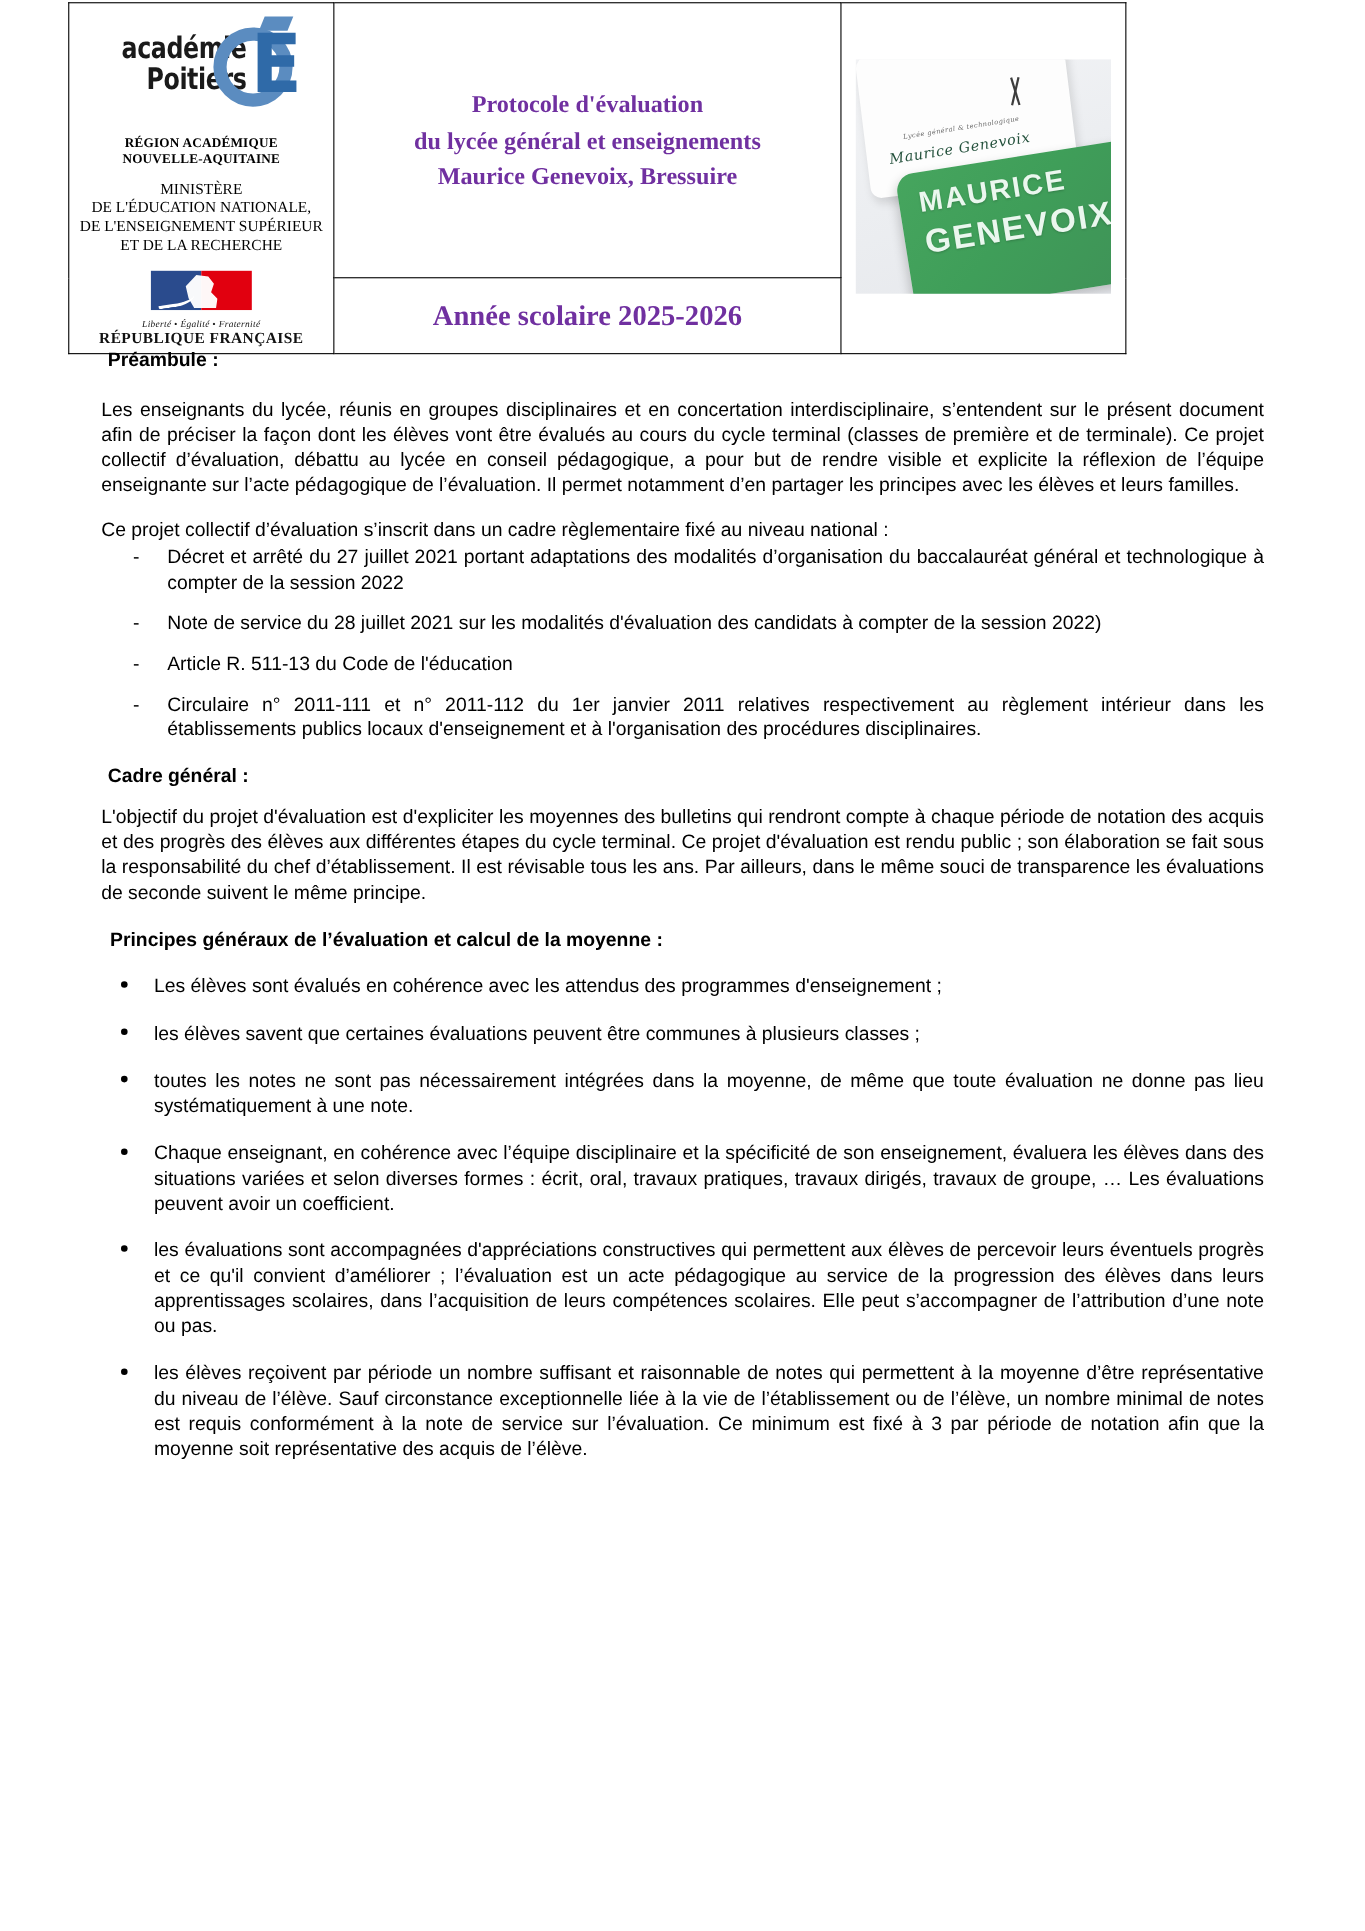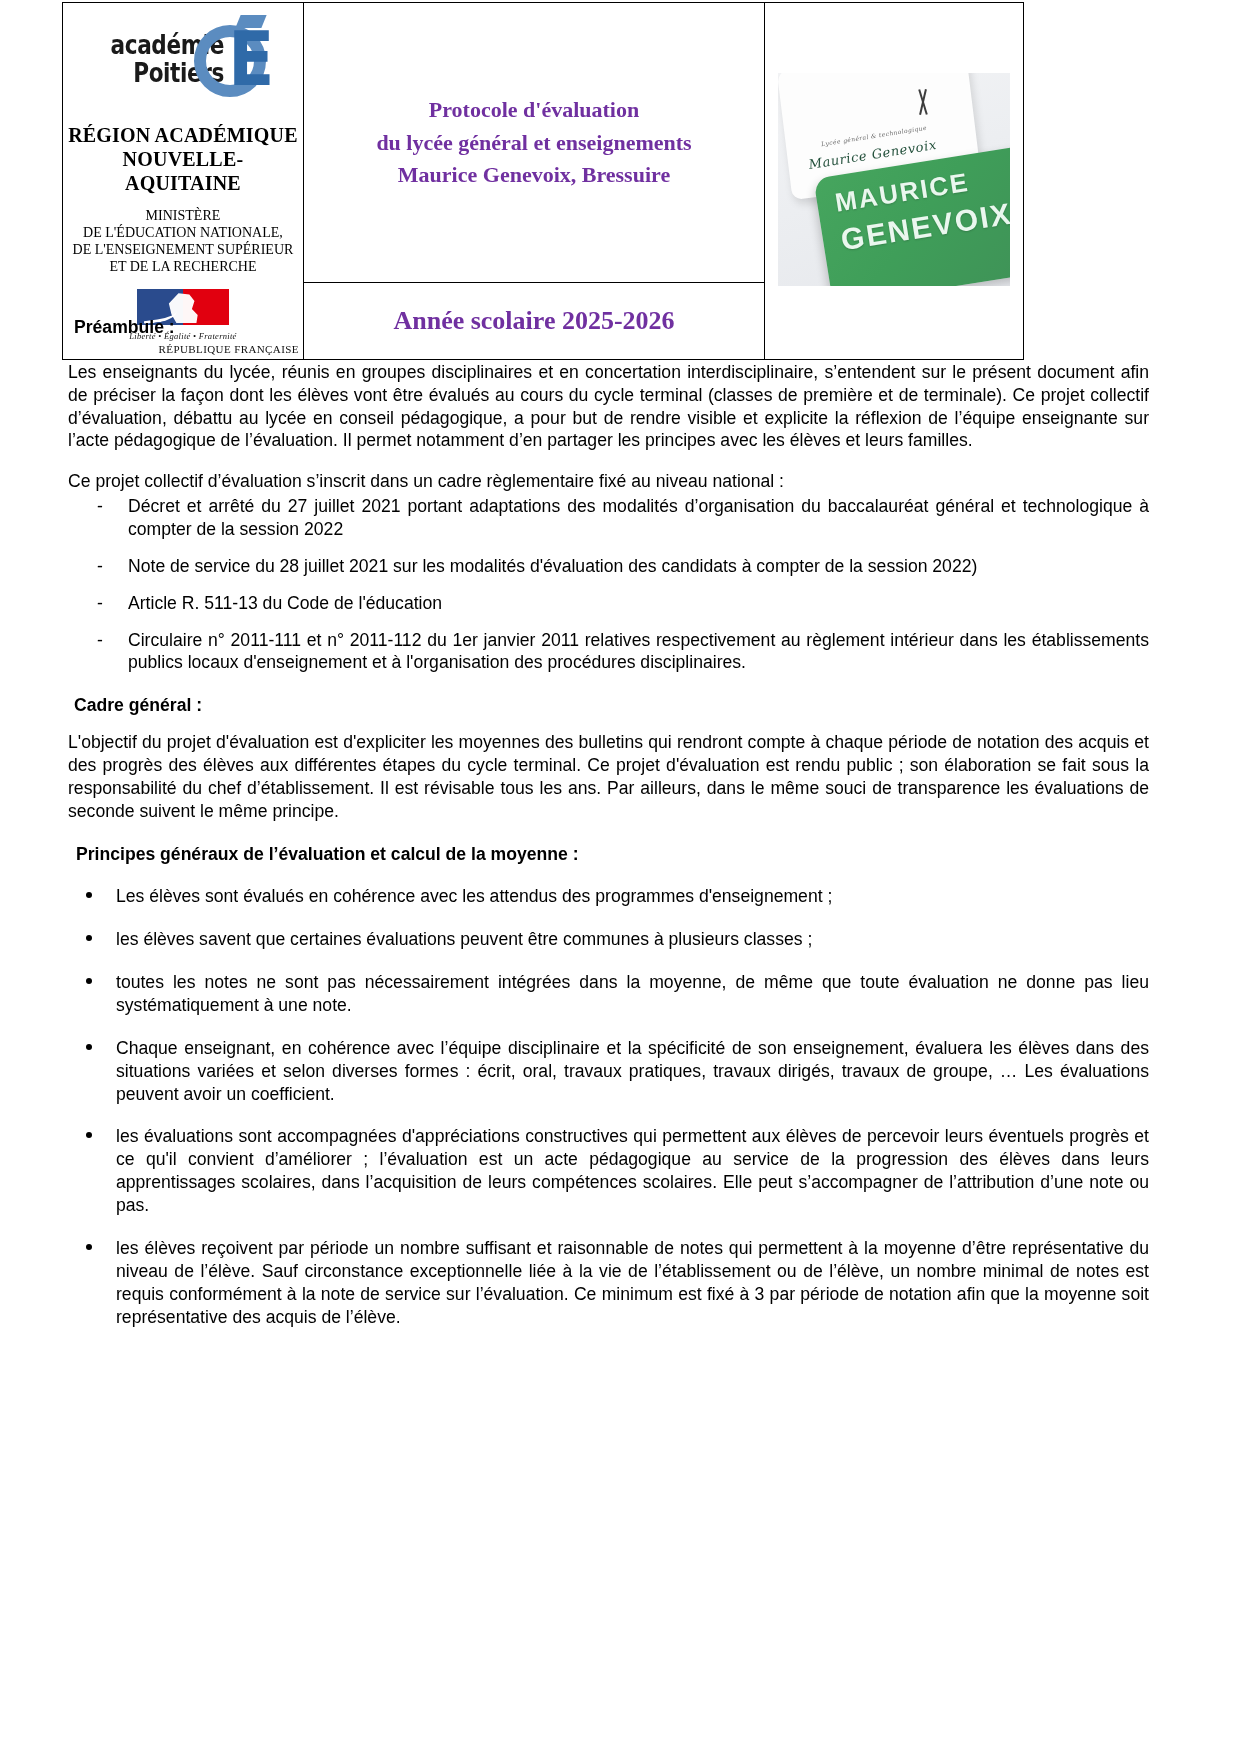--- a/index.html
+++ b/index.html
@@ -99,21 +99,21 @@
     left: 44px;
     top: -2px;
     width: 26px;
     height: 13px;
     background: #5b8cc0;
     transform: skewX(-22deg);
   }
   .region-line {
     font-family: "Liberation Serif", "DejaVu Serif", serif;
     font-weight: 700;
-    font-size: 20px;
+    font-size: 12px;
     line-height: 1.2;
     letter-spacing: 0.2px;
     margin-top: 10px;
   }
   .ministere-line {
     font-family: "Liberation Serif", "DejaVu Serif", serif;
     font-weight: 400;
     font-size: 14px;
     line-height: 1.22;
     margin-top: 12px;
@@ -156,26 +156,25 @@
   .devise {
     font-family: "Liberation Serif", "DejaVu Serif", serif;
     font-style: italic;
     font-size: 8.5px;
     letter-spacing: 0.3px;
     margin-top: 2px;
     color: #111;
   }
   .rf-line {
     font-family: "Liberation Serif", "DejaVu Serif", serif;
-    font-weight: 400;
-    font-size: 11px;
+    font-weight: 700;
+    font-size: 14px;
     letter-spacing: 0.4px;
     margin-top: 2px;
     color: #111;
-    text-align: right;
   }
 
   
   .title-inner {
     height: 225px;
     display: flex;
     flex-direction: column;
     justify-content: center;
     align-items: center;
     gap: 8px;
@@ -279,21 +278,21 @@
   }
   .photo .g1 { top: 12px; font-size: 26px; }
   .photo .g2 { top: 48px; font-size: 30px; }
 
   
   .body {
     position: absolute;
     left: 0;
     top: 296px;
     width: 1241px;
-    padding: 0 92px 0 68px;
+    padding: 0 92px 0 92px;
     box-sizing: border-box;
     font-size: 17.6px;
     line-height: 1.30;
     text-align: justify;
   }
   .section-head {
     font-weight: 700;
     font-size: 17.6px;
     margin: 20px 0 0 6px;
   }

